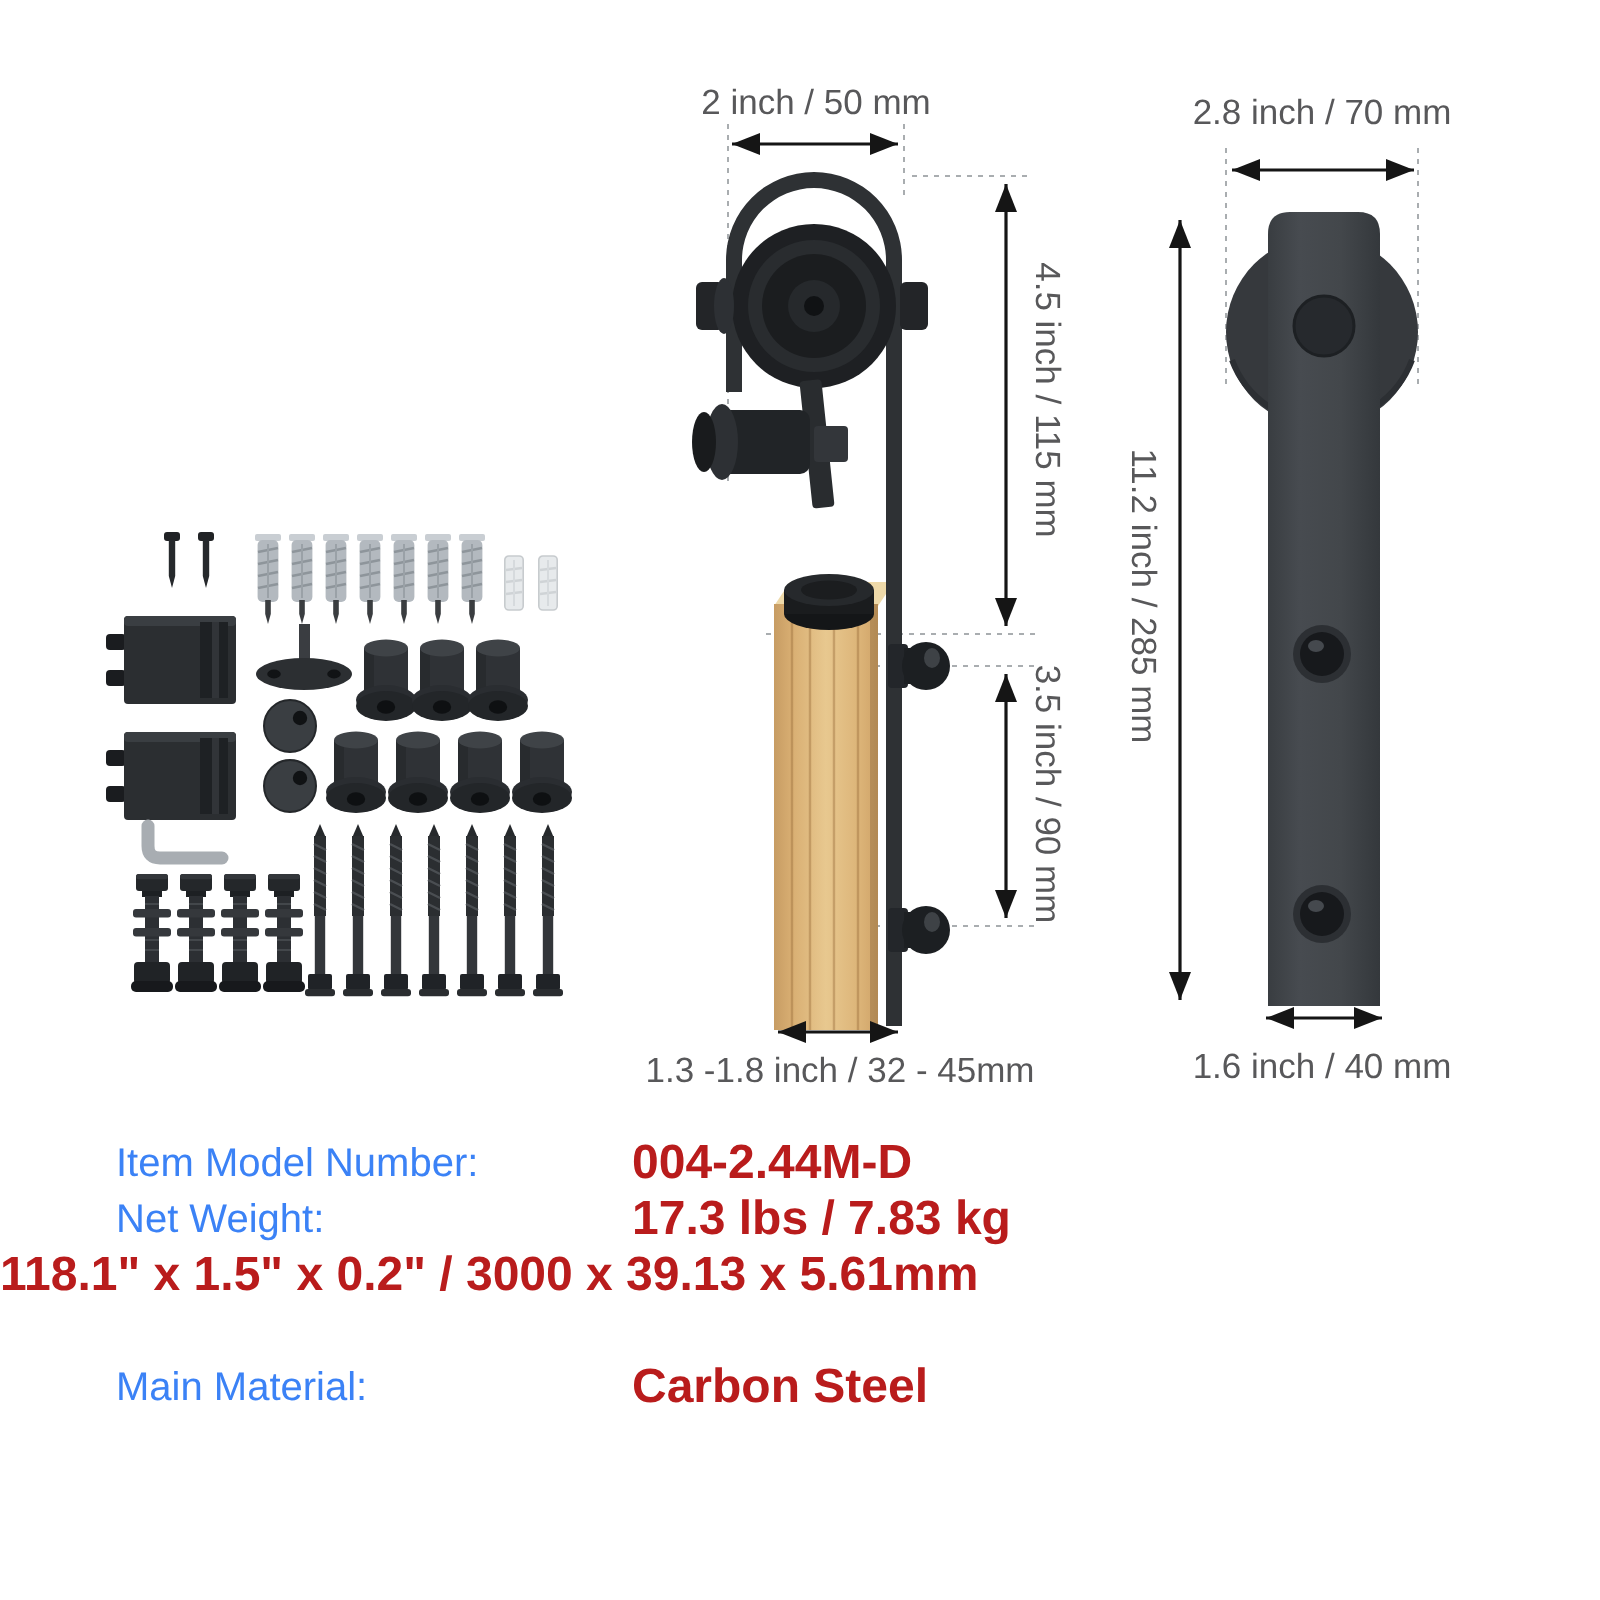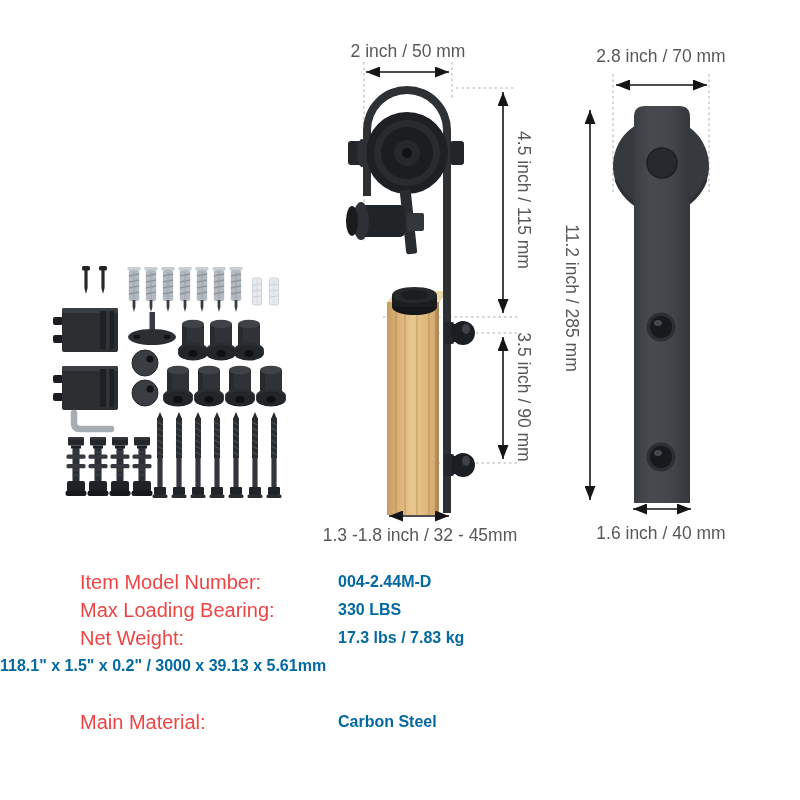--- a/index.html
+++ b/index.html
@@ -7,25 +7,25 @@
     position:relative;width:740px;height:800px;background:#ffffff;
     font-family:"Liberation Sans", sans-serif;overflow:hidden;
   }
   .illustration{position:absolute;left:0;top:0;}
   svg text.dim{
     fill:#58585a;font-size:17.5px;font-family:"Liberation Sans",sans-serif;
   }
   .spec{position:absolute;left:0;top:568px;width:800px;}
   .spec-row{display:flex;align-items:center;height:28px;}
   .spec-label{
-    width:258px;padding-left:80px;color:#ef4444;font-size:20px;
+    width:258px;padding-left:58px;color:#3b82f6;font-size:20px;
     white-space:nowrap;
   }
   .spec-value{
-    color:#0369a1;font-weight:bold;font-size:16px;white-space:nowrap;
+    color:#b91c1c;font-weight:bold;font-size:24px;white-space:nowrap;
   }
 </style>
 </head>
 <body>
 
 <div class="canvas">
 
 <svg class="illustration" width="800" height="566" viewBox="0 0 800 566">
   <defs>
     <marker id="ahE" markerUnits="userSpaceOnUse" markerWidth="14" markerHeight="11" refX="14" refY="5.5" orient="auto">
@@ -287,24 +287,20 @@
     <text class="dim" x="661" y="539" text-anchor="middle">1.6 inch / 40 mm</text>
   </g>
 </svg>
 
 <div class="spec">
   <div class="spec-row">
     <div class="spec-label">Item Model Number:</div>
     <div class="spec-value">004-2.44M-D</div>
   </div>
   <div class="spec-row">
-    <div class="spec-label">Max Loading Bearing:</div>
-    <div class="spec-value">330 LBS</div>
-  </div>
-  <div class="spec-row">
     <div class="spec-label">Net Weight:</div>
     <div class="spec-value">17.3 lbs / 7.83 kg</div>
   </div>
   <div class="spec-row">
     <div class="spec-value">118.1" x 1.5" x 0.2" / 3000 x 39.13 x 5.61mm</div>
   </div>
   <div class="spec-row">
   </div>
   <div class="spec-row">
     <div class="spec-label">Main Material:</div>

